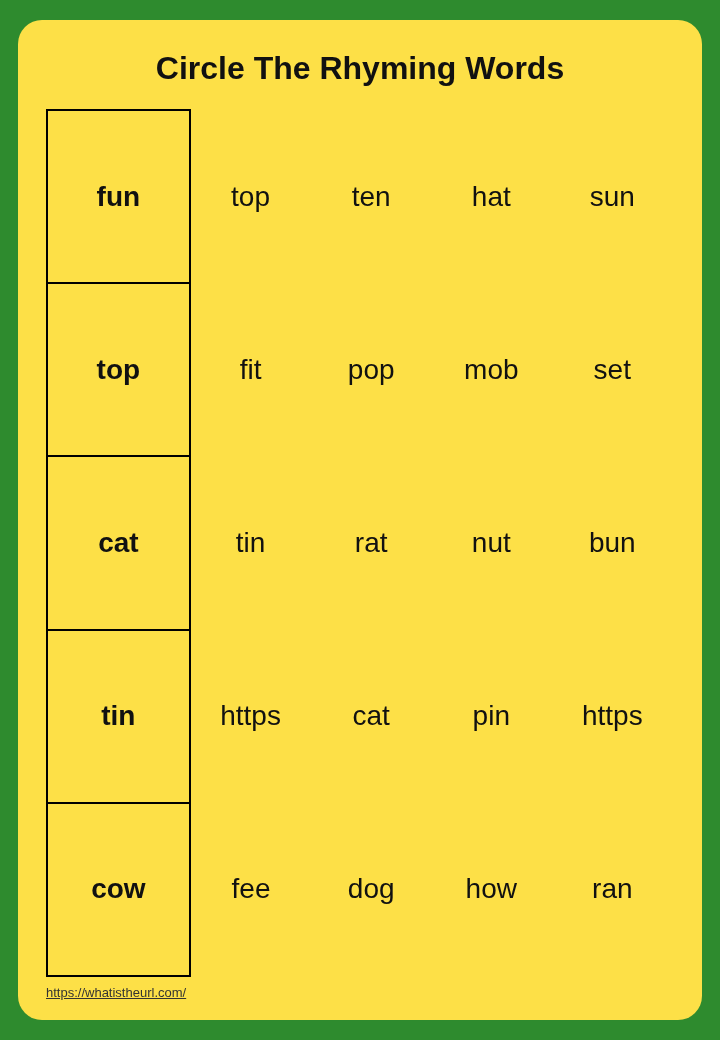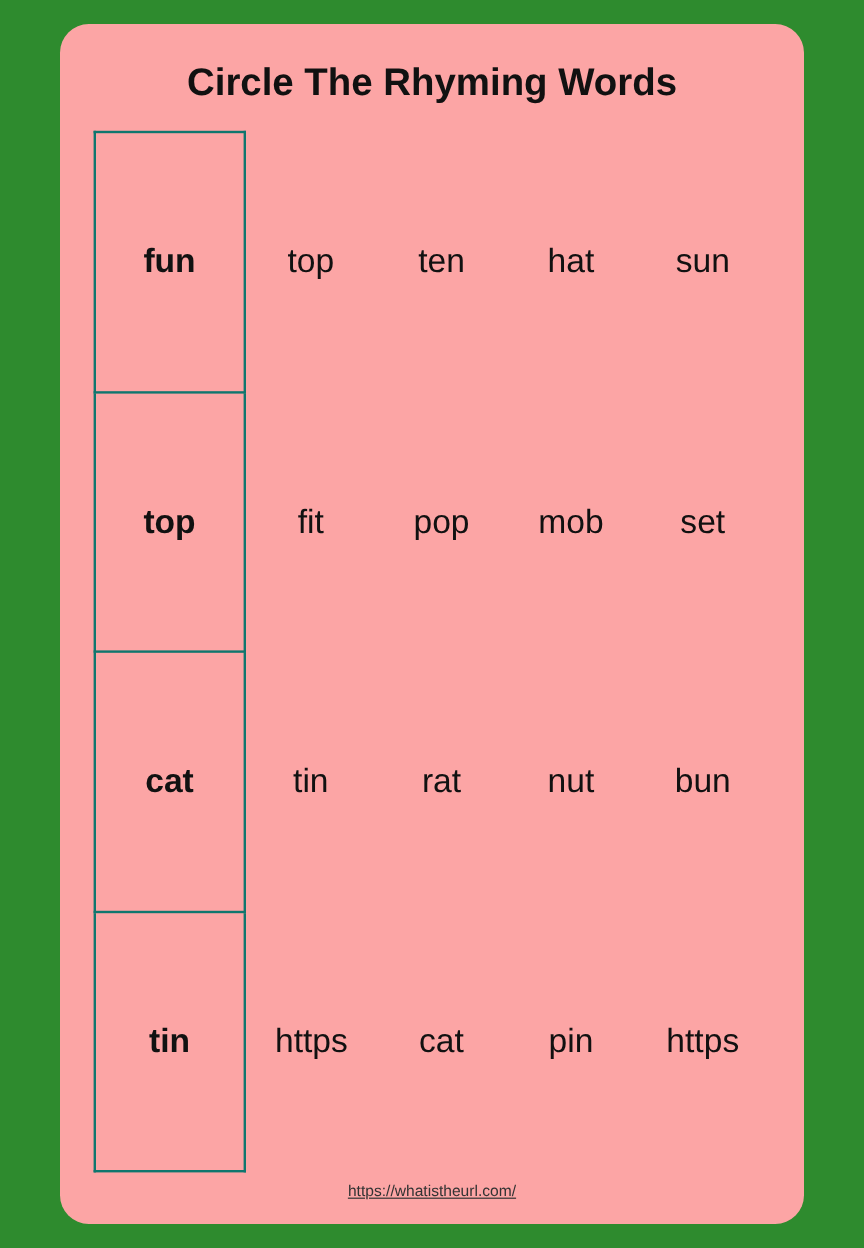--- a/index.html
+++ b/index.html
@@ -12,23 +12,23 @@
       width: 720px;
       height: 1040px;
       background-color: #2e8b2e;
       display: flex;
       align-items: center;
       justify-content: center;
       font-family: 'Arial Black', 'Arial Bold', Arial, sans-serif;
     }
 
     .card {
-      background: #fca5a5;
+      background: #fde047;
       border-radius: 24px;
-      width: 620px;
+      width: 684px;
       height: 1000px;
       padding: 30px 28px 20px 28px;
       display: flex;
       flex-direction: column;
       position: relative;
     }
 
     .title {
       text-align: center;
       font-size: 32px;
@@ -49,32 +49,32 @@
       font-size: 28px;
       font-weight: 400;
       color: #111;
       padding: 0;
       height: 97px;
     }
 
     .keyword-cell {
       font-size: 30px;
       font-weight: 900 !important;
-      border: 2px solid #0f766e;
+      border: 2px solid #000000;
       width: 155px;
     }
 
     .option-cell {
       font-size: 28px;
       font-weight: 400;
       width: 130px;
     }
 
     .footer {
-      text-align: center;
+      text-align: left;
       font-size: 13px;
       color: #333;
       margin-top: 8px;
       font-family: Arial, sans-serif;
       font-weight: normal;
     }
 
     .footer a {
       color: #333;
       text-decoration: underline;
@@ -109,19 +109,26 @@
           <td class="option-cell">nut</td>
           <td class="option-cell">bun</td>
         </tr>
         <tr>
           <td class="keyword-cell">tin</td>
           <td class="option-cell">https</td>
           <td class="option-cell">cat</td>
           <td class="option-cell">pin</td>
           <td class="option-cell">https</td>
         </tr>
+        <tr>
+          <td class="keyword-cell">cow</td>
+          <td class="option-cell">fee</td>
+          <td class="option-cell">dog</td>
+          <td class="option-cell">how</td>
+          <td class="option-cell">ran</td>
+        </tr>
       </tbody>
   </table>
 
   <div class="footer">
     <a>https://whatistheurl.com/</a>
   </div>
 </div>
 
 </body></html>

